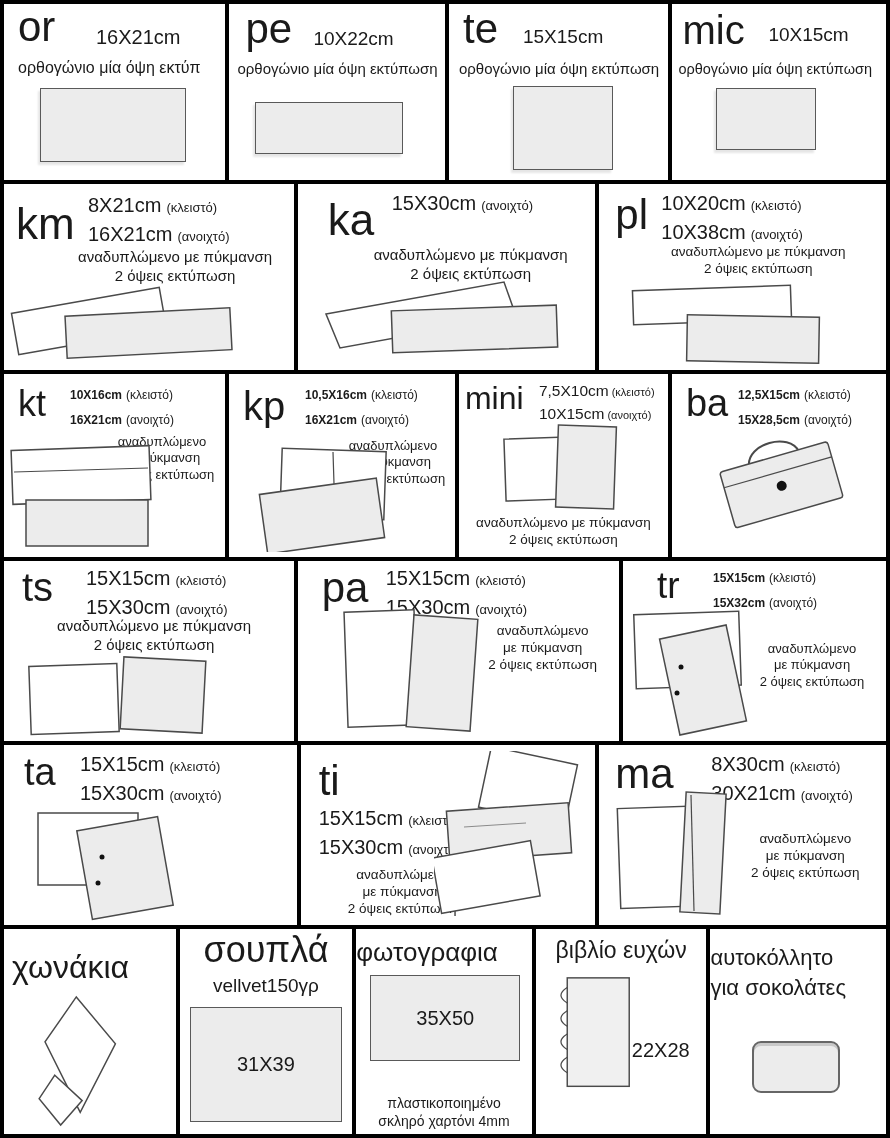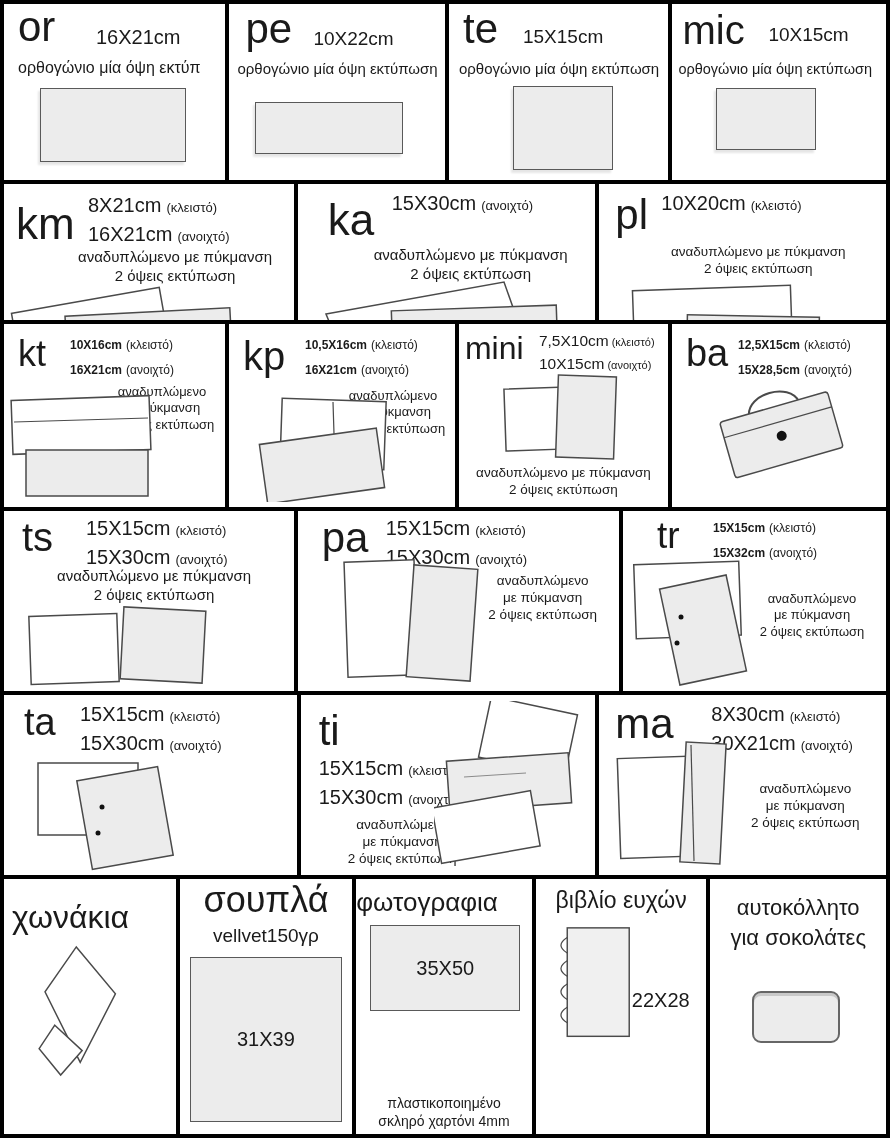--- a/index.html
+++ b/index.html
@@ -19,21 +19,21 @@
   .sm .size-line .n { font-size:12px; margin-left:4px; }
   .xs .size-line { line-height:21px; }
   .xs .size-line .v { font-size:15.5px; }
   .xs .size-line .n { font-size:11px; margin-left:3px; }
   .desc { position:absolute; white-space:pre-line; line-height:1.25; }
   svg.draw { position:absolute; }
   .sheet { position:absolute; background:#ececec; border:1.5px solid #595959; box-shadow:-2px 3px 2px rgba(0,0,0,0.10); }
   .title { position:absolute; }
 
   
-  .r1{height:176px}.r2{height:136px}.r3{height:183px}.r4{height:180px}.r5{height:180px}.r6{flex:1}
+  .r1{height:176px}.r2{height:186px}.r3{height:183px}.r4{height:180px}.r5{height:180px}.r6{flex:1}
 
   
   .c-or .code{left:14px;top:2px;font-size:42px}
   .c-or .size1{left:92px;top:22px;font-size:20px}
   .c-or .desc{left:14px;top:54px;font-size:16px}
   .c-or .sheet{left:36px;top:84px;width:146px;height:74px}
   .c-pe .code{left:16px;top:4px;font-size:42px}
   .c-pe .size1{left:84px;top:24px;font-size:19px}
   .c-pe .desc{left:8px;top:56px;font-size:15px}
   .c-pe .sheet{left:26px;top:98px;width:148px;height:52px}
@@ -110,21 +110,21 @@
   .c-sou .title{left:0;right:0;top:0;text-align:center;font-size:36px}
   .c-sou .sub{position:absolute;left:0;right:0;top:46px;text-align:center;font-size:19px}
   .big-rect{position:absolute;background:#ececec;border:1.5px solid #595959;display:flex;align-items:center;justify-content:center;font-size:20px}
   .c-sou .big-rect{left:10px;right:10px;top:78px;bottom:12px}
   .c-pho .title{left:0;right:0;top:8px;text-align:left;font-size:26px}
   .c-pho .big-rect{left:14px;top:46px;width:150px;height:86px}
   .c-pho .desc{left:0;right:0;bottom:4px;text-align:center;font-size:14px}
   .c-wis .title{left:0;right:0;top:8px;text-align:center;font-size:23px}
   .c-wis svg.draw{left:8px;top:42px;width:92px;height:128px}
   .c-wis .size-label{position:absolute;left:96px;top:110px;font-size:20px}
-  .c-sti .title{left:0;right:0;top:14px;text-align:center;font-size:22px;white-space:pre-line;line-height:1.35}
+  .c-sti .title{left:0;right:0;top:14px;font-size:22px;white-space:pre-line;line-height:1.35}
   .sticker-shape{position:absolute;left:42px;top:112px;width:88px;height:52px;background:#ececec;border:2px solid #666;border-radius:9px;box-shadow:inset 0 3px 0 #c9c9c9}
 </style>
 </head>
 <body>
 
 <div id="board">
 
   <div class="row r1">
     <div class="cell c-or" style="flex:226">
       <span class="code">or</span>
@@ -175,20 +175,21 @@
 2 όψεις εκτύπωση</div>
       <svg class="draw" viewBox="0 0 270 96">
         <polygon points="12,42 190,10 202,44 26,76" fill="#ffffff" stroke="#4a4a4a" stroke-width="1.5"></polygon>
         <rect x="78" y="36" width="165" height="42" fill="#ececec" stroke="#4a4a4a" stroke-width="1.5" transform="rotate(-2 160 57)"></rect>
       </svg>
     </div>
     <div class="cell c-pl" style="flex:290">
       <span class="code">pl</span>
       <div class="size-lines">
         <div class="size-line"><span class="v">10X20cm</span><span class="n">(κλειστό)</span></div>
+        <div class="size-line"><span class="v">10X38cm</span><span class="n">(ανοιχτό)</span></div>
       </div>
       <div class="desc">αναδυπλώμενο με πύκμανση
 2 όψεις εκτύπωση</div>
       <svg class="draw" viewBox="0 0 235 88">
         <rect x="4" y="10" width="158" height="34" fill="#ffffff" stroke="#4a4a4a" stroke-width="1.5" transform="rotate(-2 83 27)"></rect>
         <rect x="58" y="38" width="132" height="46" fill="#ececec" stroke="#4a4a4a" stroke-width="1.5" transform="rotate(1 124 61)"></rect>
       </svg>
     </div>
   </div>
 

